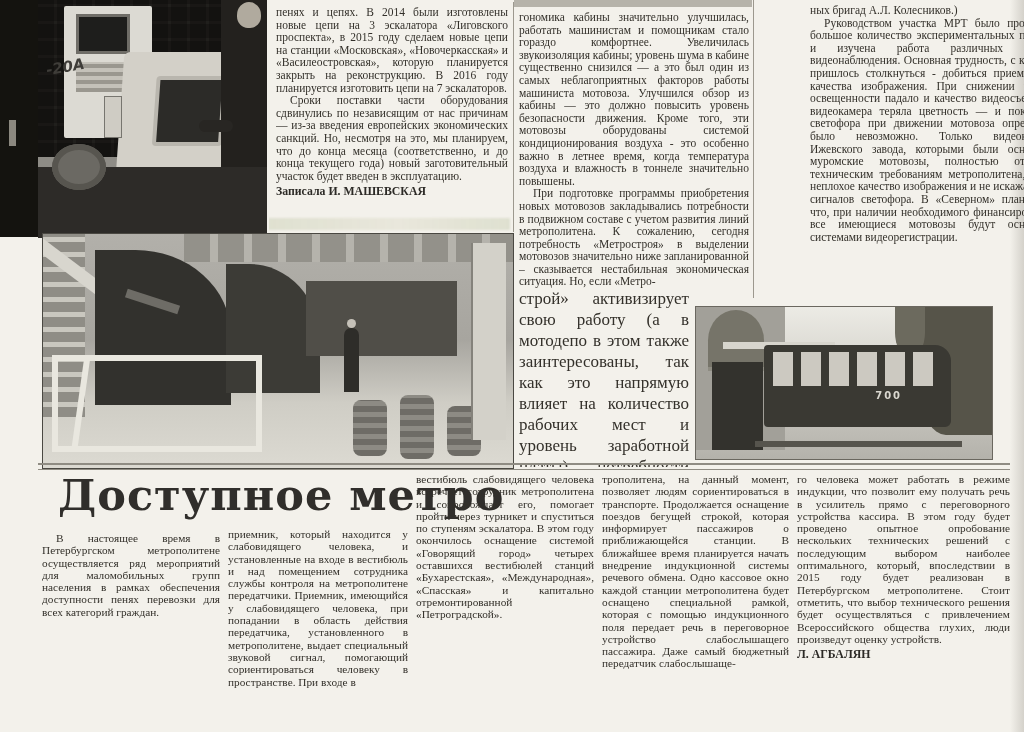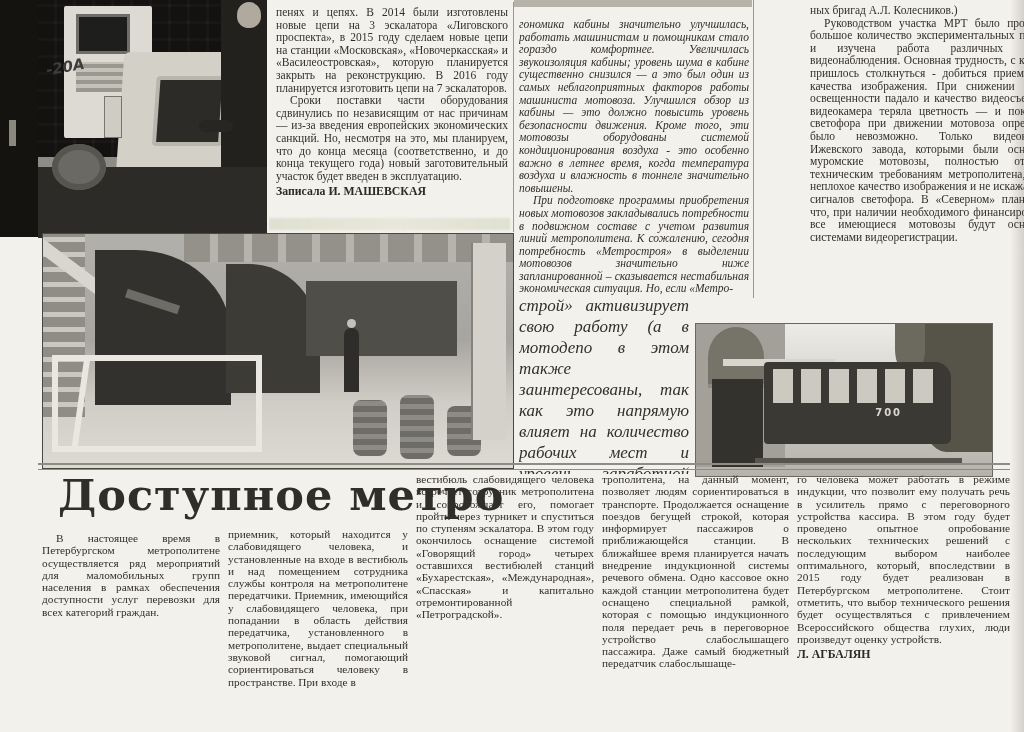--- a/index.html
+++ b/index.html
@@ -7,21 +7,21 @@
   #page{position:relative;width:1024px;height:732px;background:#f3f1eb;overflow:hidden;}
 
   
   .col,.bcol{position:absolute;overflow:hidden;color:#33302a;}
   .col p,.bcol p{margin:0;font-size:11.5px;line-height:12.6px;text-align:justify;}
   .indent{text-indent:14px;}
   .byline{font-weight:700;text-align:left;margin-top:3px !important;font-size:11.8px !important;color:#2c2a26;}
   .caption-end{text-align:left !important;}
 
   .col-chains{left:276px;top:6px;width:232px;height:232px;}
-  .col-cab{left:519px;top:18px;width:230px;height:456px;font-style:italic;}
+  .col-cab{left:519px;top:11px;width:230px;height:456px;}
   .col-cab .narrow p{width:170px;font-size:17px;line-height:21px;}
   .col-video{left:762px;top:4px;width:248px;height:300px;margin-left:48px;}
 
   .bcol1{left:42px;top:532px;width:178px;height:198px;}
   .bcol2{left:228px;top:528px;width:180px;height:202px;}
   .bcol3{left:416px;top:473px;width:178px;height:257px;}
   .bcol4{left:602px;top:473px;width:187px;height:257px;}
   .bcol5{left:797px;top:473px;width:213px;height:250px;}
   .bcol p{font-size:11.3px;line-height:12.3px;}
 
@@ -84,21 +84,21 @@
   .w-stack{position:absolute;width:34px;height:56px;border-radius:8px;
     background:repeating-linear-gradient(0deg,#6e6c66 0 6px,#8d8b84 6px 11px);}
   .w-stack.s1{left:66%;bottom:5%;}
   .w-stack.s2{left:76%;bottom:4%;height:64px;}
   .w-stack.s3{left:86%;bottom:5%;height:50px;}
   .w-rail{position:absolute;left:2%;bottom:7%;width:42%;height:36%;border:6px solid #e9e7df;}
   .w-rail:after{content:"";position:absolute;left:10%;top:-6px;width:6px;height:112%;background:#e9e7df;transform:rotate(8deg);}
   .w-colright{position:absolute;right:1.5%;top:4%;width:7%;height:84%;background:#d3d1c9;border-left:2px solid #84827b;}
 
   
-  .photo-train{left:695px;top:323px;width:296px;height:152px;border:1px solid #6a675f;
+  .photo-train{left:695px;top:306px;width:296px;height:152px;border:1px solid #6a675f;
     background:linear-gradient(180deg,#ecebe5 0%,#d9d7d0 35%,#c2c0b9 75%,#b4b2ab 100%);text-align:right;}
   .t-trees{position:absolute;right:0;top:0;width:24%;height:84%;background:#565449;border-radius:0 0 0 35%;}
   .t-trees:before{content:"";position:absolute;left:-26px;top:0;width:30px;height:40%;background:#6c6a5e;border-radius:0 0 50% 50%;}
   .t-wall{position:absolute;left:0;top:0;width:30%;height:94%;background:#a2a099;}
   .t-arch{position:absolute;left:4%;top:2%;width:19%;height:40%;background:#767469;border-radius:50% 50% 0 0;
     box-shadow:inset 0 -4px 0 #8e8c82;}
   .t-door{position:absolute;left:5.5%;top:36%;width:17%;height:58%;background:#33322d;}
   .t-gantry{position:absolute;left:9%;top:23%;width:38%;height:7px;background:#d7d5cd;box-shadow:0 10px 0 -4px #bdbbb3;}
   .t-train{position:absolute;left:23%;top:25%;width:63%;height:54%;background:#3a3933;border-radius:4px 16px 6px 4px;}
   .t-windows{position:absolute;left:5%;top:8%;width:86%;height:42%;
@@ -184,21 +184,21 @@
       <span class="t-number">700</span>
     </div>
     <div class="t-shadow"></div>
   </div>
 
   <div class="rule-double"></div>
 
   <h1 class="headline">Доступное метро</h1>
 
   <div class="bcol bcol1">
-    <p class="indent">В настоящее время в Петербургском метрополитене осуществляется ряд мероприятий для маломобильных групп населения в рамках обеспечения доступности услуг перевозки для всех категорий граждан.</p>
+    <p class="indent">В настоящее время в Петербургском метрополитене осуществляется ряд мероприятий для маломобильных групп населения в рамках обеспечения доступности пенях перевозки для всех категорий граждан.</p>
   </div>
 
   <div class="bcol bcol2">
     <p>приемник, который находится у слабовидящего человека, и установленные на входе в вестибюль и над помещением сотрудника службы контроля на метрополитене передатчики. Приемник, имеющийся у слабовидящего человека, при попадании в область действия передатчика, установленного в метрополитене, выдает специальный звуковой сигнал, помогающий сориентироваться человеку в пространстве. При входе в</p>
   </div>
 
   <div class="bcol bcol3">
     <p>вестибюль слабовидящего человека встречает сотрудник метрополитена и сопровождает его, помогает пройти через турникет и спуститься по ступеням эскалатора. В этом году окончилось оснащение системой «Говорящий город» четырех оставшихся вестибюлей станций «Бухарестская», «Международная», «Спасская» и капитально отремонтированной «Петроградской».</p>
   </div>
 

